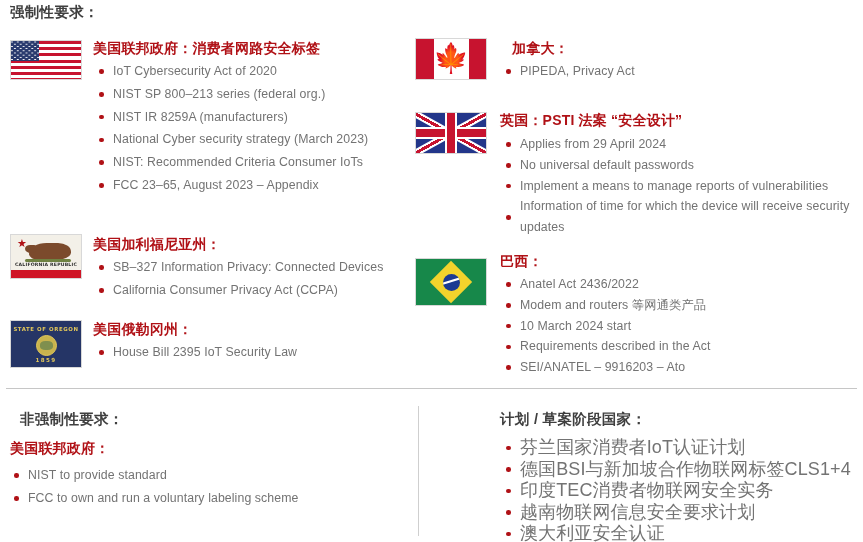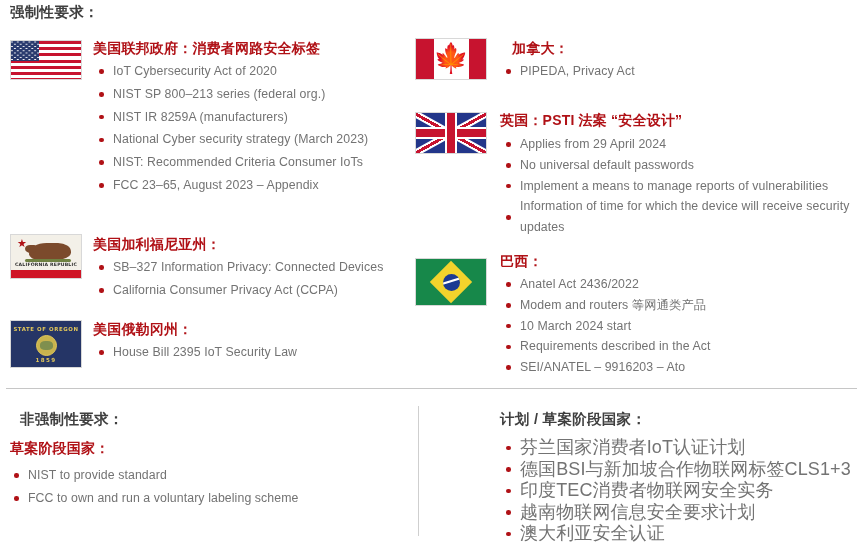--- a/index.html
+++ b/index.html
@@ -329,28 +329,28 @@
     <li>Modem and routers 等网通类产品</li>
     <li>10 March 2024 start</li>
     <li>Requirements described in the Act</li>
     <li>SEI/ANATEL – 9916203 – Ato</li>
   </ul>
 
   <div class="h-divider"></div>
   <div class="v-divider"></div>
 
   <div class="section-title" style="left:20px; top:410px;">非强制性要求：</div>
-  <div class="entry-title" style="left:10px; top:440px;">草案阶段国家：</div>
+  <div class="entry-title" style="left:10px; top:440px;">美国联邦政府：</div>
   <ul class="bullets wide" style="left:12px; top:464px; width:360px;">
     <li>NIST to provide standard</li>
     <li>FCC to own and run a voluntary labeling scheme</li>
   </ul>
 
   <div class="section-title" style="left:500px; top:410px;">计划 / 草案阶段国家：</div>
   <ul class="bullets cn" style="left:504px; top:437px; width:350px;">
     <li>芬兰国家消费者IoT认证计划</li>
-    <li>德国BSI与新加坡合作物联网标签CLS1+3</li>
+    <li>德国BSI与新加坡合作物联网标签CLS1+4</li>
     <li>印度TEC消费者物联网安全实务</li>
     <li>越南物联网信息安全要求计划</li>
     <li>澳大利亚安全认证</li>
   </ul>
 
 </div>
 
 </body></html>

